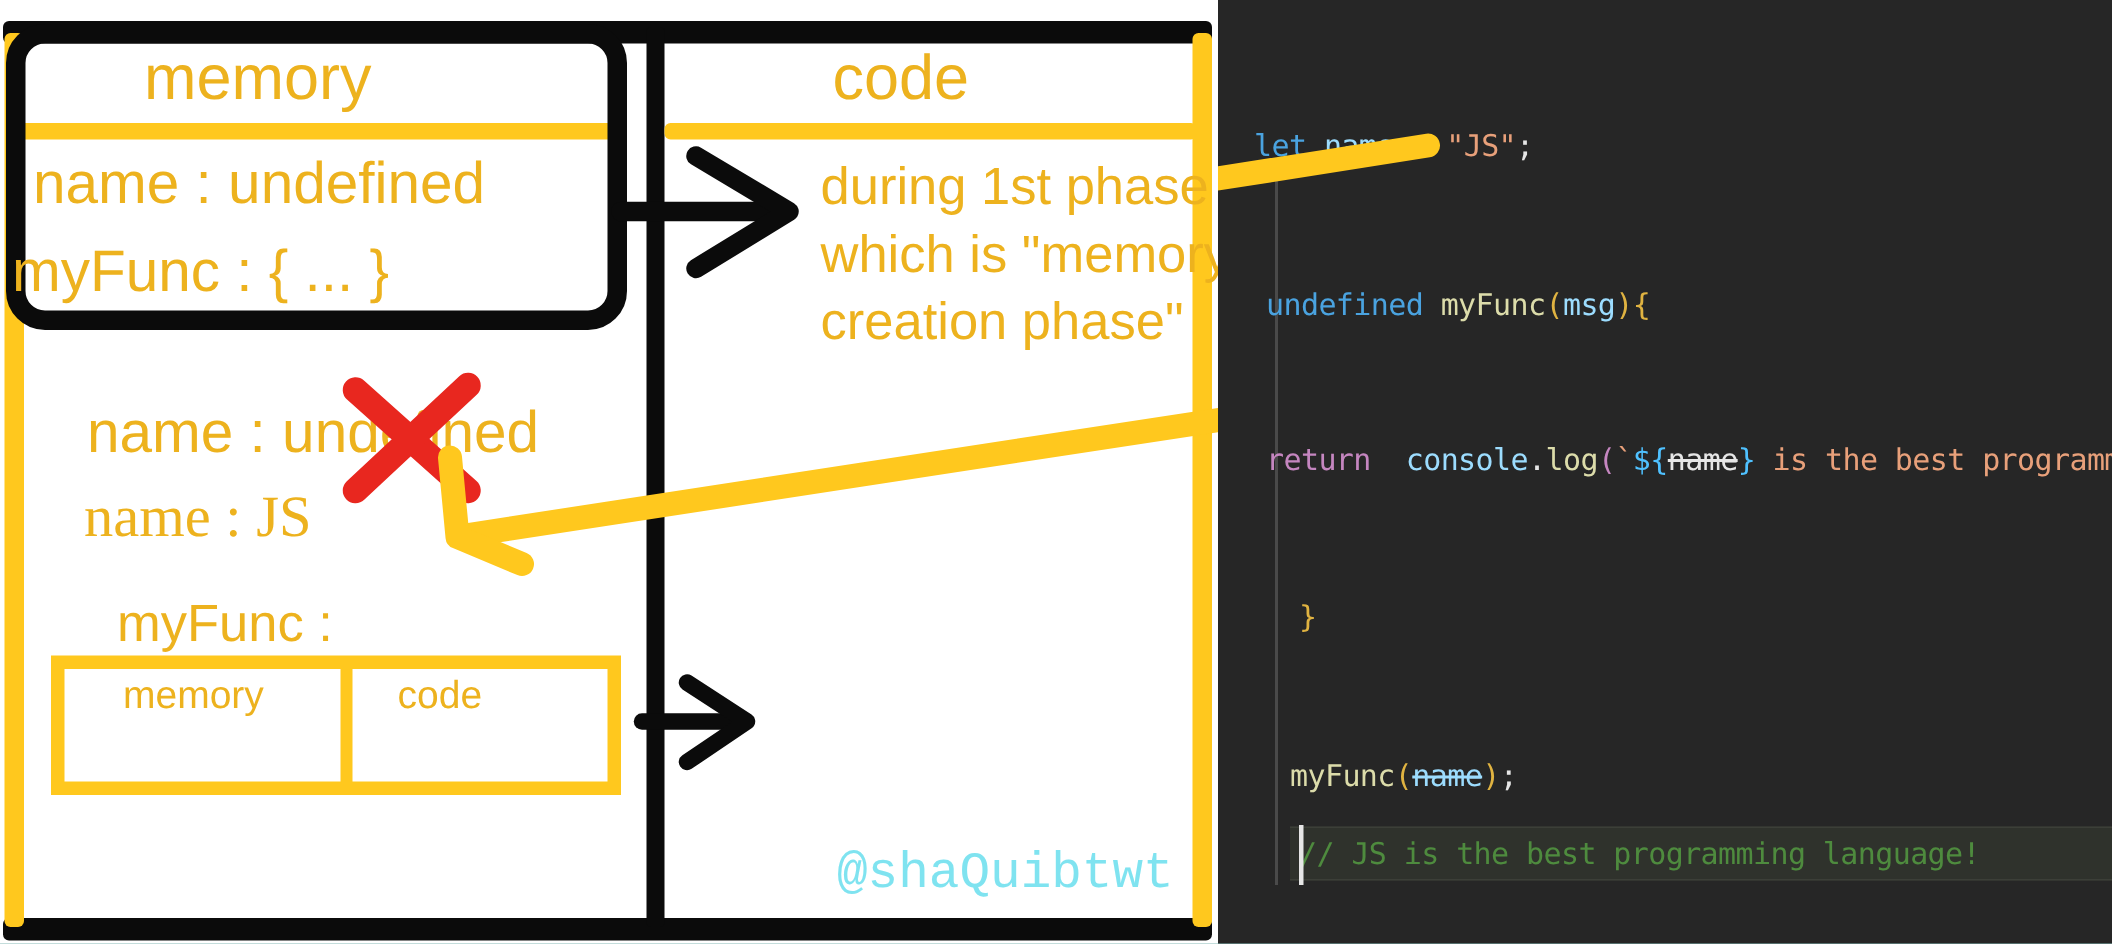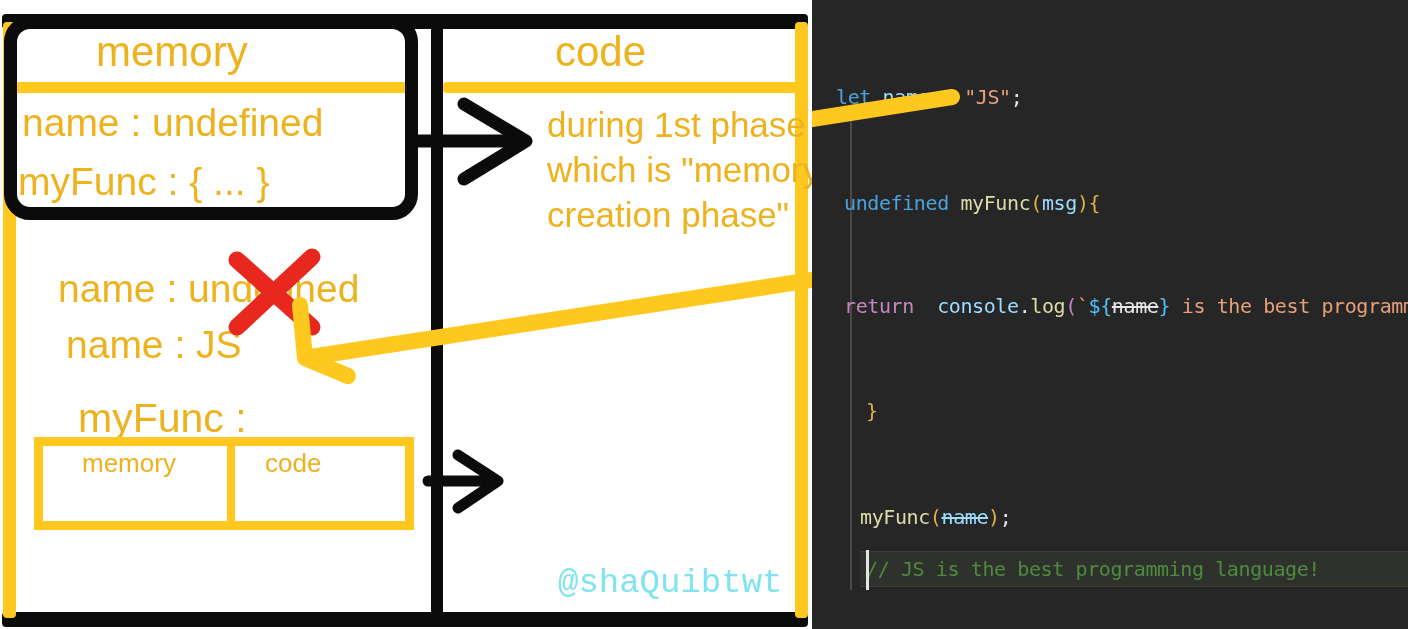--- a/index.html
+++ b/index.html
@@ -28,21 +28,21 @@
   .blackbox{position:absolute;left:4px;top:16px;width:414px;height:204px;
             border:13px solid #0b0b0b;border-radius:26px;box-sizing:border-box;background:transparent;}
 
   
   .underline-l{position:absolute;left:8px;top:82px;width:405px;height:11px;background:#FFC81E;border-radius:4px;}
   .underline-r{position:absolute;left:443px;top:82px;width:355px;height:11px;background:#FFC81E;border-radius:4px;}
 
   
   .hdr{position:absolute;color:#EDB21E;font-size:42px;line-height:1;font-weight:400;white-space:nowrap;}
   .ln{position:absolute;color:#EDB21E;font-size:39px;line-height:1;white-space:nowrap;}
-  .ln-sm{position:absolute;color:#EDB21E;font-size:41px;line-height:1;white-space:nowrap;}
+  .ln-sm{position:absolute;color:#EDB21E;font-size:35px;line-height:1;white-space:nowrap;}
   .para{position:absolute;color:#EDB21E;font-size:35px;line-height:45px;width:280px;}
   .para2{position:absolute;color:#EDB21E;font-size:28px;line-height:42px;width:265px;}
   .handle{position:absolute;color:#7FE3F0;font-size:34px;line-height:1;white-space:nowrap;font-family:Liberation Mono, monospace;}
   .boxlabel{position:absolute;color:#EDB21E;font-size:26px;line-height:1;white-space:nowrap;}
 
   
   .innerbox{position:absolute;left:34px;top:437px;width:380px;height:93px;
             border:9px solid #FFC81E;box-sizing:border-box;background:#fff;}
   .innerdiv{position:absolute;left:227px;top:441px;width:8px;height:85px;background:#FFC81E;}
 
@@ -87,24 +87,24 @@
 
     <div class="hdr" style="left:96px;top:31px;">memory</div>
     <div class="hdr" style="left:555px;top:31px;">code</div>
 
     <div class="underline-l"></div>
     <div class="underline-r"></div>
 
     <div class="blackbox"></div>
 
     <div class="ln" style="left:22px;top:103px;">name : undefined</div>
-    <div class="ln" style="left:18px;top:162px;">myFunc : { ... }</div>
+    <div class="ln" style="left:8px;top:162px;">myFunc : { ... }</div>
 
     <div class="ln" style="left:58px;top:269px;">name : undefined</div>
-    <div class="ln" style="left:66px;top:325px;">name : JS</div>
+    <div class="ln" style="left:56px;top:325px;font-family:Liberation Serif, serif;">name : JS</div>
 
     <div class="ln-sm" style="left:78px;top:398px;">myFunc :</div>
 
     <div class="innerbox"></div>
     <div class="innerdiv"></div>
     <div class="boxlabel" style="left:82px;top:450px;">memory</div>
     <div class="boxlabel" style="left:265px;top:450px;">code</div>
 
     <div class="para" style="left:547px;top:102px;">during 1st phase which is "memory creation phase"</div>
 

